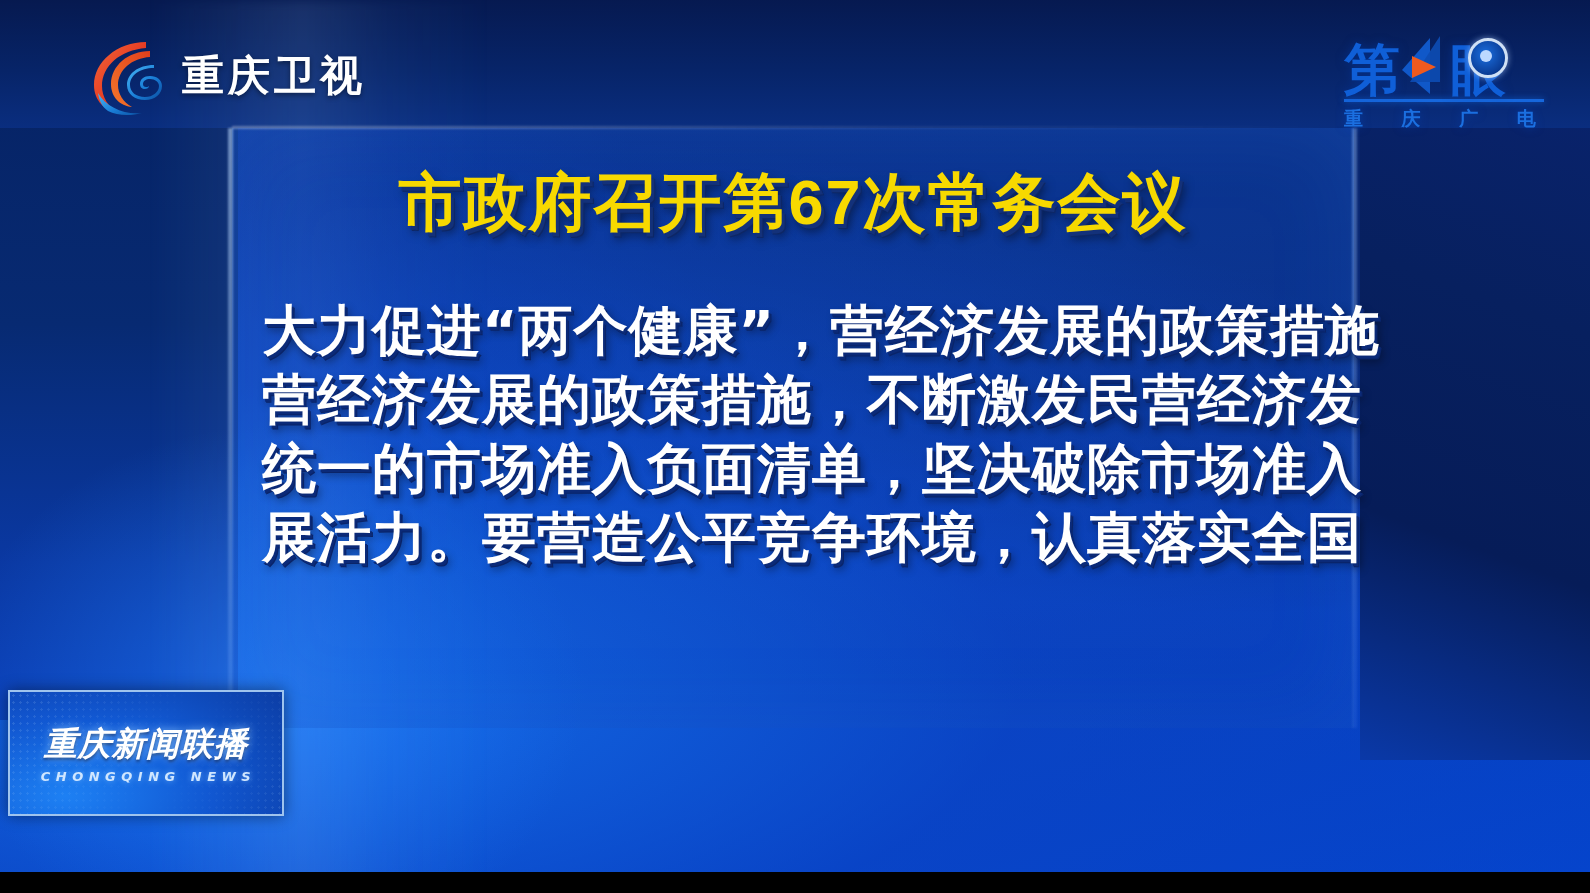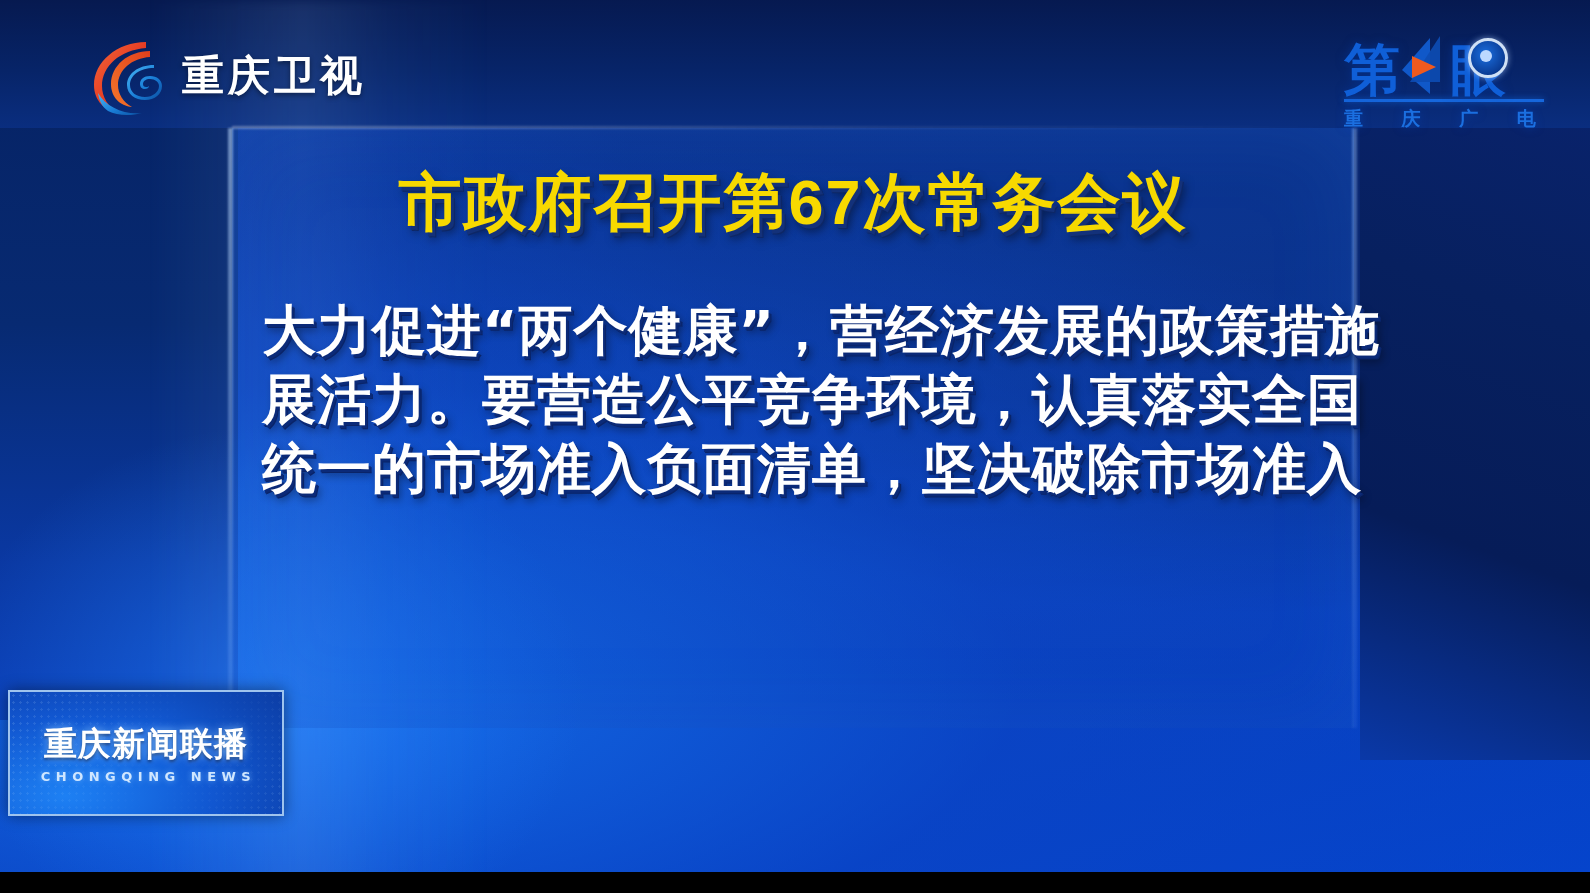--- a/index.html
+++ b/index.html
@@ -158,21 +158,21 @@
   .newsbug-dots{
     position:absolute;inset:0;
     background-image:radial-gradient(rgba(190,225,255,0.55) 1px, rgba(255,255,255,0) 1.4px);
     background-size:7px 7px;
     opacity:.30;
     -webkit-mask-image:linear-gradient(115deg,rgba(0,0,0,.95) 0%,rgba(0,0,0,.25) 42%,rgba(0,0,0,0) 58%,rgba(0,0,0,.35) 88%,rgba(0,0,0,.8) 100%);
             mask-image:linear-gradient(115deg,rgba(0,0,0,.95) 0%,rgba(0,0,0,.25) 42%,rgba(0,0,0,0) 58%,rgba(0,0,0,.35) 88%,rgba(0,0,0,.8) 100%);
   }
   .newsbug-inner{
     position:absolute;inset:0;display:flex;flex-direction:column;
-    align-items:center;justify-content:center;gap:2px;
+    align-items:center;justify-content:center;gap:2px;font-style:italic;
   }
   .newsbug-cn{
     color:#ffffff;font-size:33px;font-weight:800;letter-spacing:1px;
     text-shadow:0 0 10px rgba(140,200,255,.9),0 2px 3px rgba(0,20,70,.8);
     white-space:nowrap;
   }
   .newsbug-en{
     color:#cfe6ff;font-size:13px;font-weight:700;letter-spacing:5.5px;
     white-space:nowrap;text-shadow:0 0 6px rgba(120,190,255,.8);
     padding-left:5px;
@@ -244,22 +244,23 @@
       </span>
     </div>
     <div class="dyy-rule"></div>
     <div class="dyy-sub">重 庆 广 电</div>
   </div>
 
   <div class="headline">市政府召开第67次常务会议</div>
 
   <div class="body-text">
     <div class="body-line">大力促进“两个健康”，营经济发展的政策措施</div>
+    <div class="body-line">营经济发展的政策措施，不断激发民营经济发</div>
+    <div class="body-line">统一的市场准入负面清单，坚决破除市场准入</div>
     <div class="body-line">展活力。要营造公平竞争环境，认真落实全国</div>
-    <div class="body-line">统一的市场准入负面清单，坚决破除市场准入</div>
   </div>
 
   <div class="newsbug">
     <div class="newsbug-dots"></div>
     <div class="newsbug-inner">
       <div class="newsbug-cn">重庆新闻联播</div>
       <div class="newsbug-en">CHONGQING NEWS</div>
     </div>
   </div>
 

